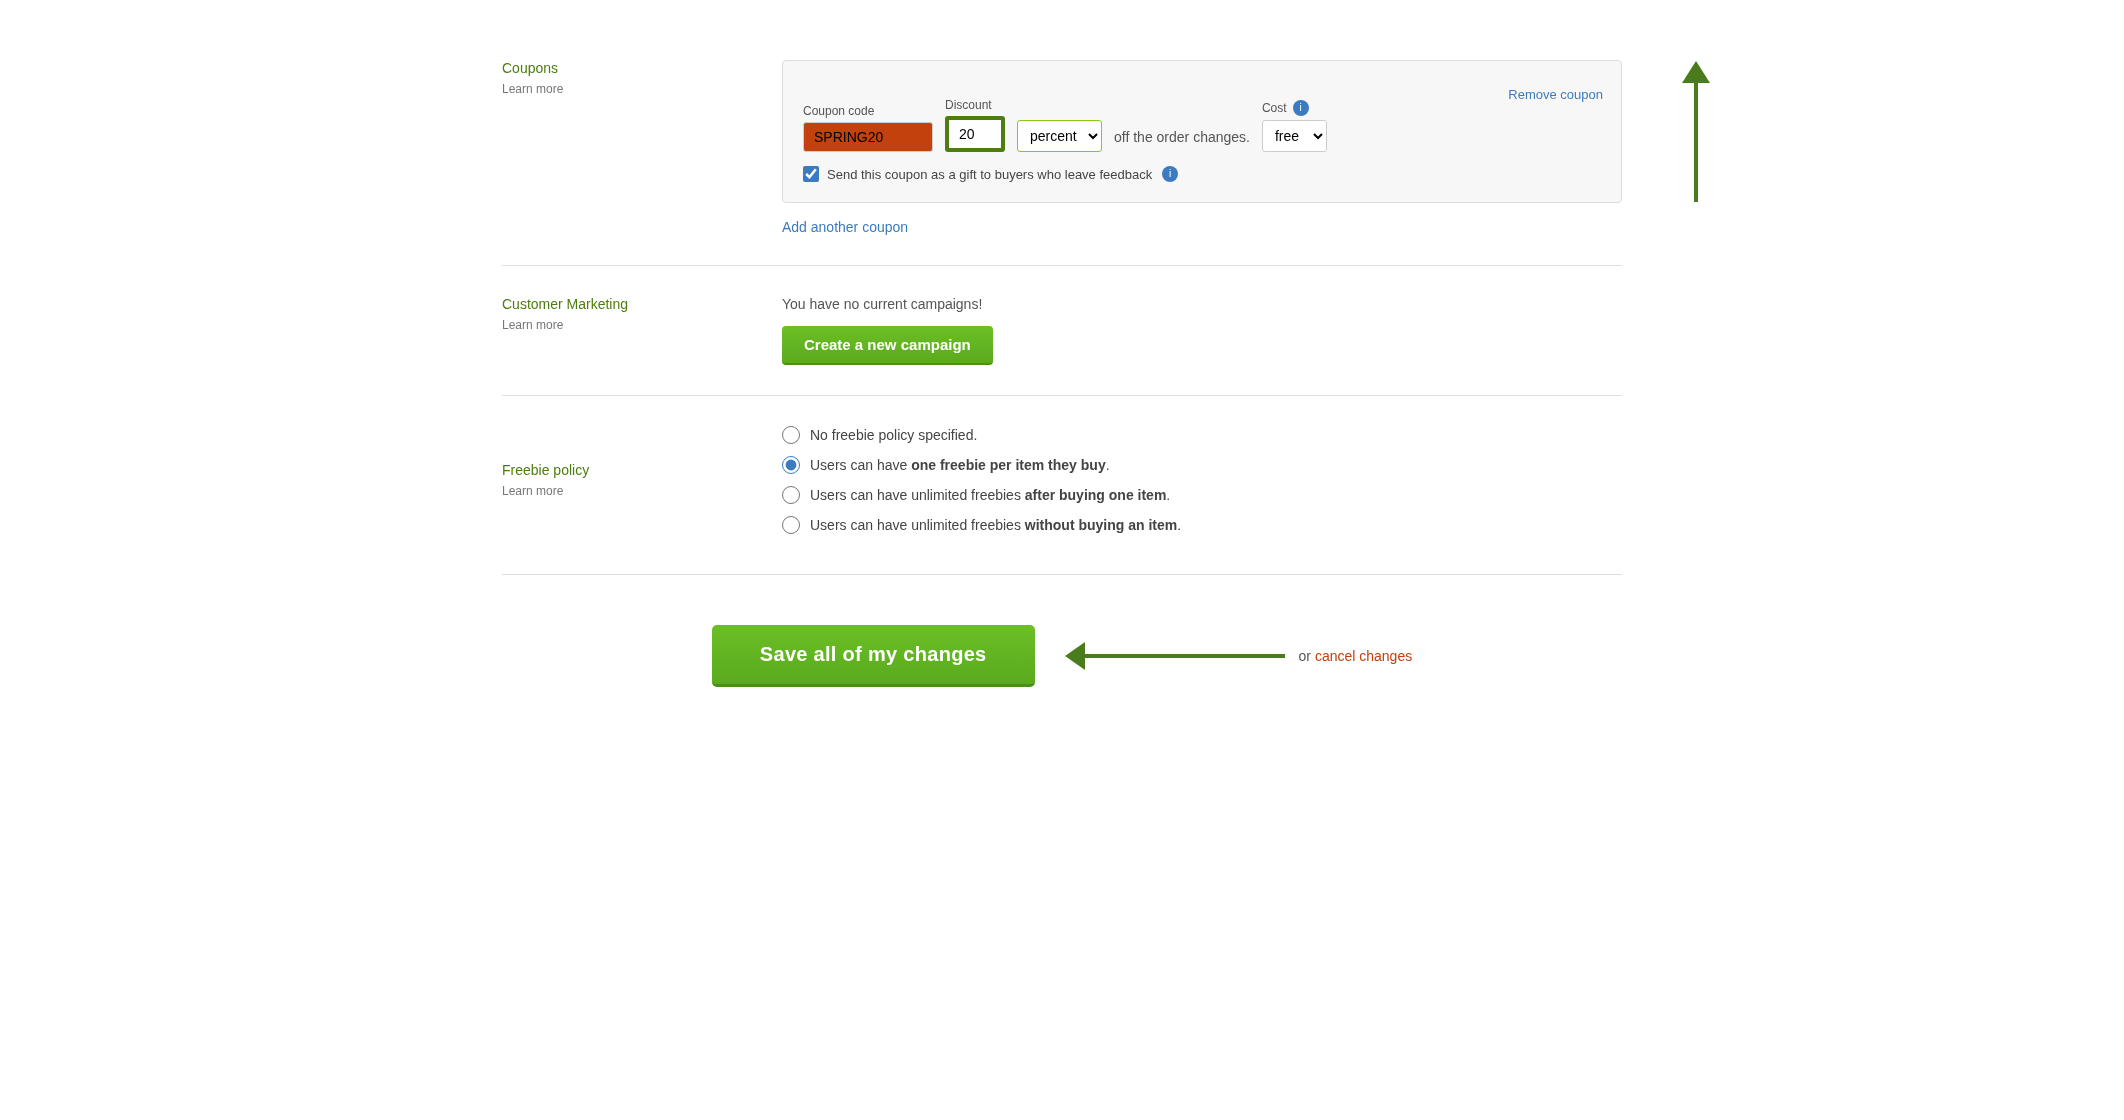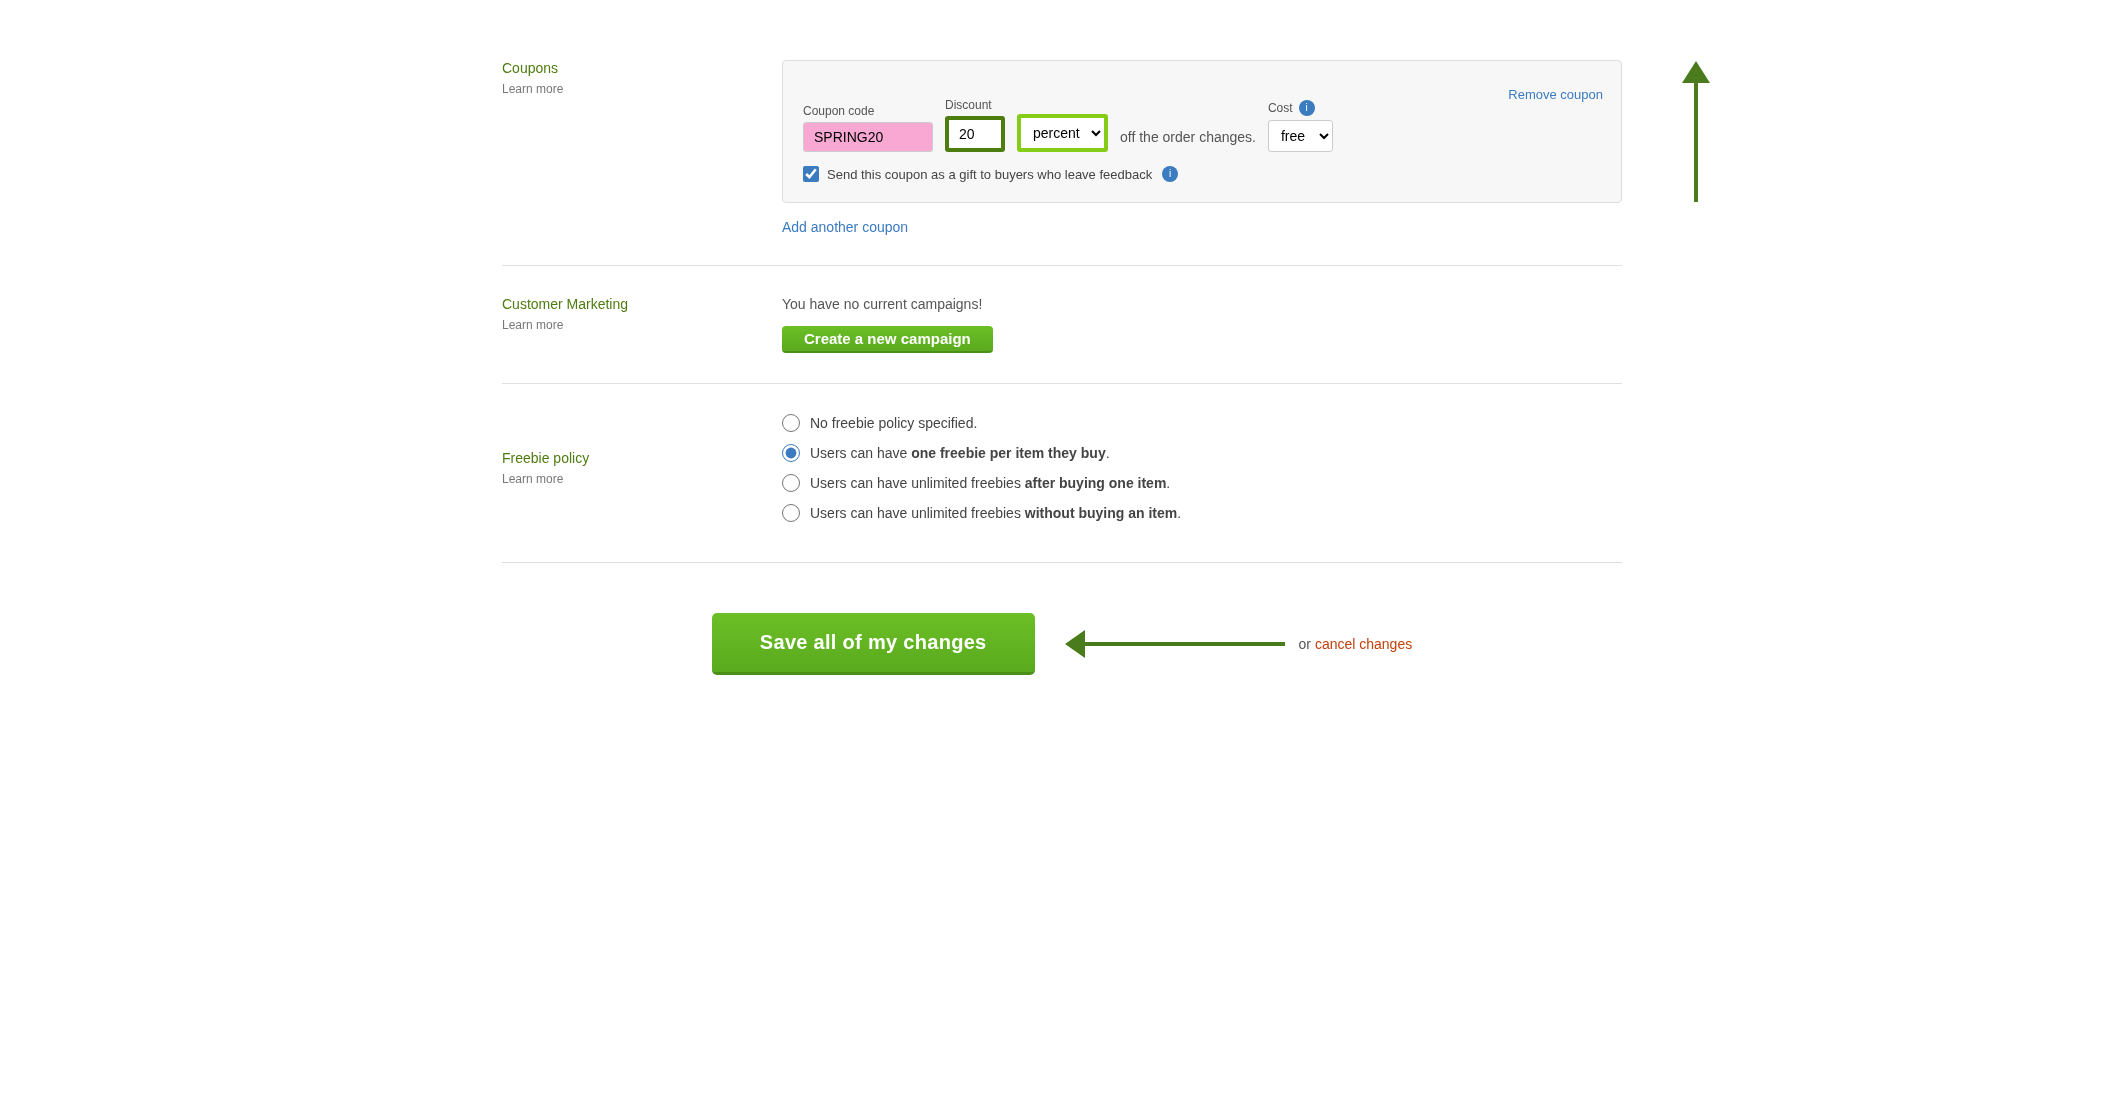--- a/index.html
+++ b/index.html
@@ -63,32 +63,32 @@
       font-size: 12px;
       color: #555;
       font-weight: 500;
     }
     .coupon-code-input {
       border: 1px solid #ccc;
       border-radius: 3px;
       padding: 6px 10px;
       font-size: 14px;
       width: 130px;
-      background: #f9a8d4;
+      background: #c2410c;
     }
     .discount-input {
       border: 4px solid #4d7c0f;
       border-radius: 3px;
       padding: 6px 10px;
       font-size: 14px;
       width: 60px;
       background: #fff;
     }
     .discount-select {
-      border: 4px solid #84cc16;
+      border: 1px solid #84cc16;
       border-radius: 3px;
       padding: 6px 8px;
       font-size: 14px;
       background: #fff;
       cursor: pointer;
       -webkit-appearance: auto;
     }
     .off-text {
       font-size: 14px;
       color: #555;
@@ -165,21 +165,21 @@
     .no-campaigns-text {
       font-size: 14px;
       color: #555;
       margin-bottom: 14px;
     }
     .create-campaign-btn {
       background: linear-gradient(to bottom, #6cbf26, #5aaa1e);
       color: #fff;
       border: none;
       border-radius: 4px;
-      padding: 4px 22px;
+      padding: 10px 22px;
       font-size: 15px;
       font-weight: 600;
       cursor: pointer;
       border-bottom: 2px solid #4a8f18;
     }
 
     
     .radio-group {
       display: flex;
       flex-direction: column;

